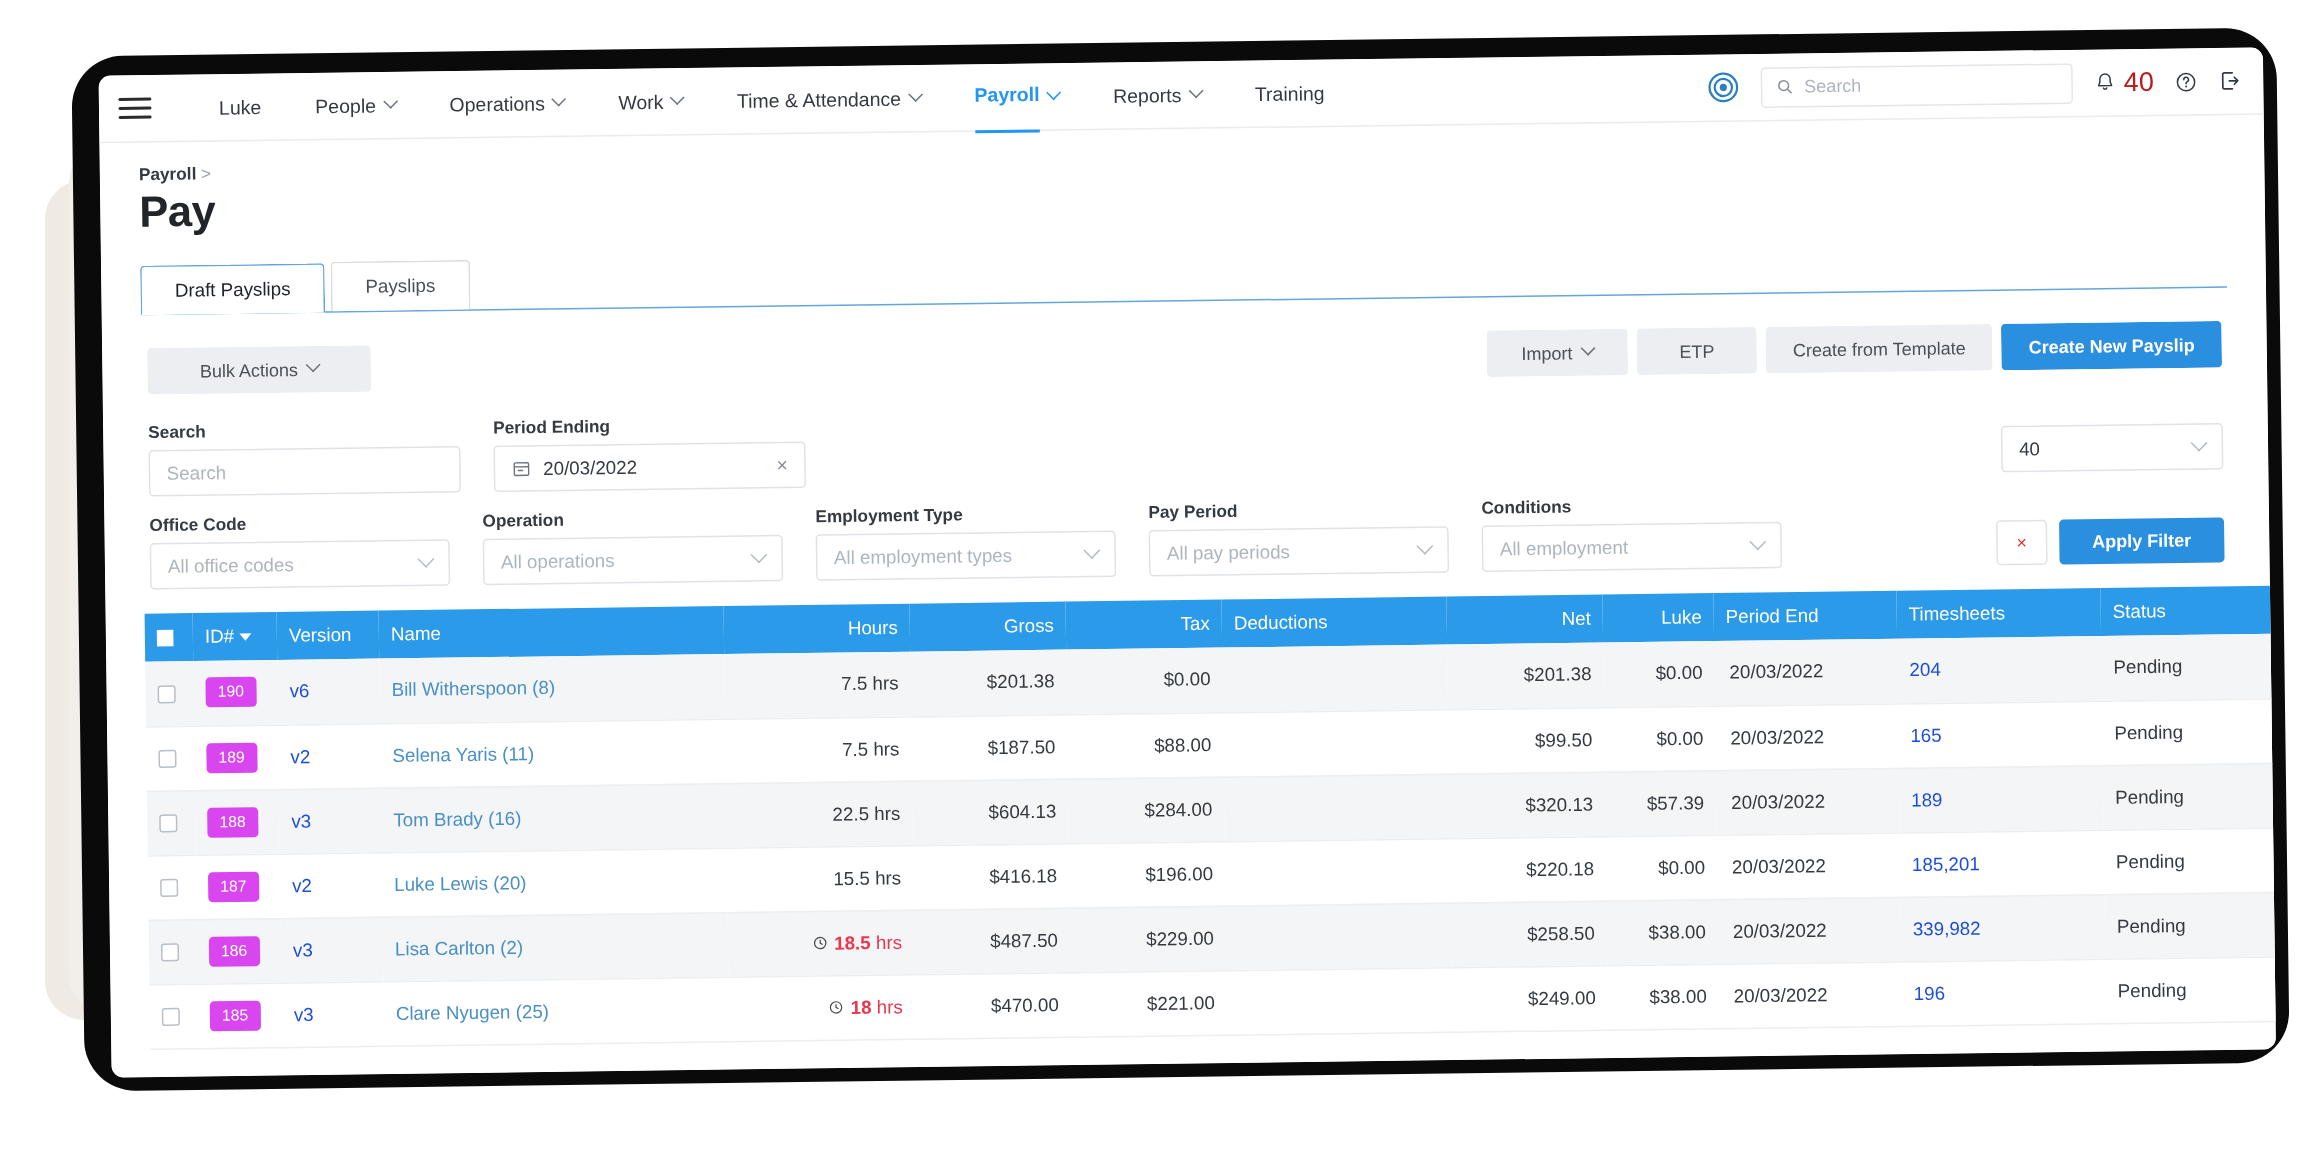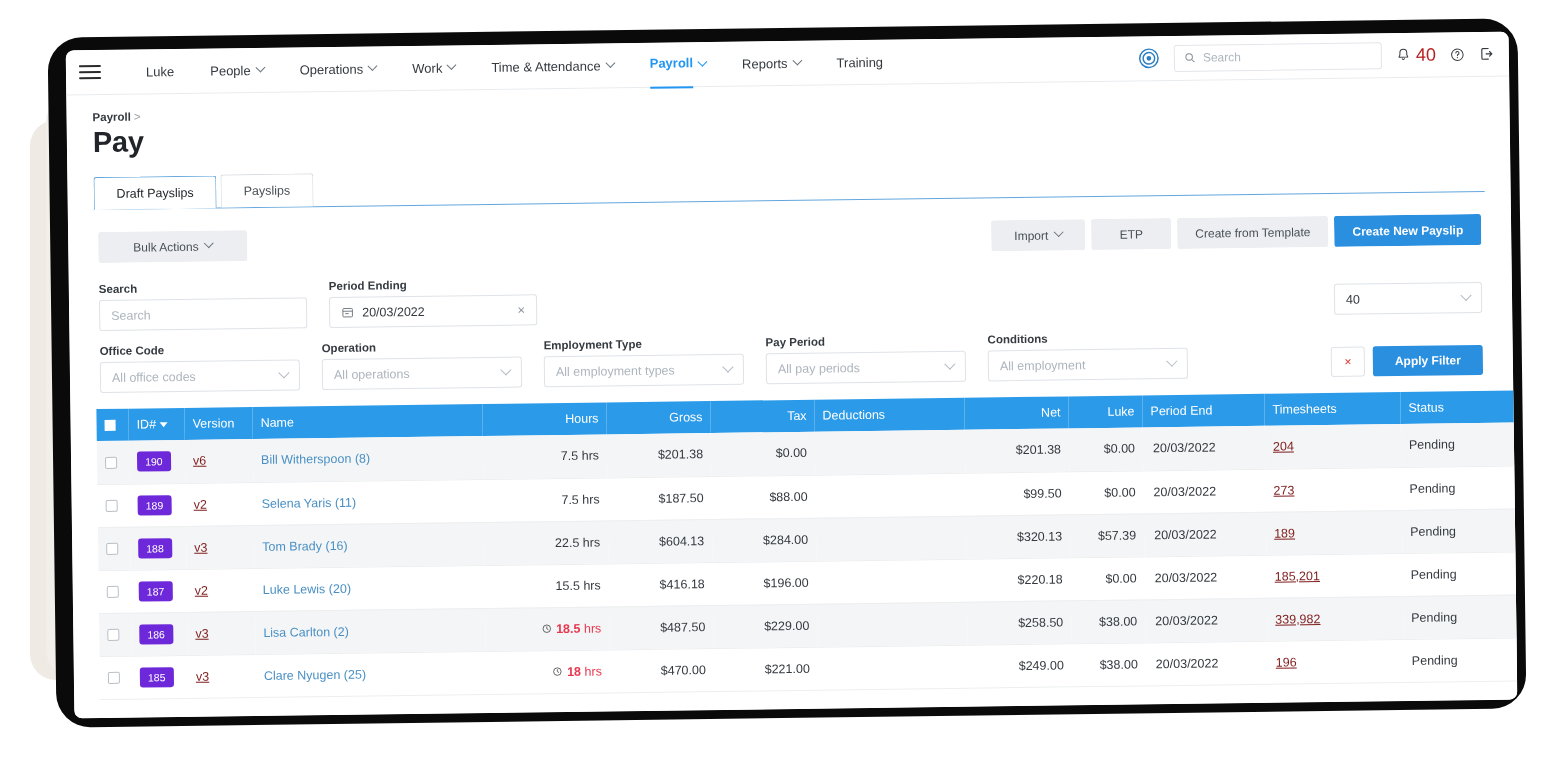--- a/index.html
+++ b/index.html
@@ -175,25 +175,25 @@
     border-bottom:1px solid #eceef0;
   }
   tbody tr:nth-child(odd) td { background:#f4f5f6; }
   tbody tr:nth-child(even) td { background:#ffffff; }
   td.r { text-align:right; }
   .rowcheck {
     width:12px; height:12px; border:1px solid #b9bfc6; border-radius:2px; background:#fff;
     display:inline-block; vertical-align:middle; cursor:pointer;
   }
   .idbadge {
-    display:inline-block; background:#6d28d9; color:#fff; font-size:10.5px;
+    display:inline-block; background:#d946ef; color:#fff; font-size:10.5px;
     padding:4px 8px; border-radius:3px; min-width:30px; text-align:center;
   }
   .lnk { color:#4a90c4; cursor:pointer; }
-  .lnk-b { color:#7f1d1d; cursor:pointer;text-decoration:underline; }
+  .lnk-b { color:#1d4ed8; cursor:pointer; }
   .hrs-warn { color:#e8384f; font-weight:bold; }
   .hrs-warn .unit { color:#e8384f; font-weight:normal; }
   .warn-icon { margin-right:4px; vertical-align:-1px; }
 
   
   col.c-chk   { width:32px; }
   col.c-id    { width:56px; }
   col.c-ver   { width:68px; }
   col.c-name  { width:230px; }
   col.c-hours { width:124px; }
@@ -469,21 +469,21 @@
                 <td><span class="idbadge">189</span></td>
                 <td><span class="lnk-b">v2</span></td>
                 <td><span class="lnk">Selena Yaris (11)</span></td>
                 <td class="r"><span>7.5 hrs</span></td>
                 <td class="r">$187.50</td>
                 <td class="r">$88.00</td>
                 <td></td>
                 <td class="r">$99.50</td>
                 <td class="r">$0.00</td>
                 <td style="padding-left:10px;">20/03/2022</td>
-                <td><span class="lnk-b">273</span></td>
+                <td><span class="lnk-b">165</span></td>
                 <td><span>Pending</span></td>
               </tr>
               <tr>
                 <td><span class="rowcheck"></span></td>
                 <td><span class="idbadge">188</span></td>
                 <td><span class="lnk-b">v3</span></td>
                 <td><span class="lnk">Tom Brady (16)</span></td>
                 <td class="r"><span>22.5 hrs</span></td>
                 <td class="r">$604.13</td>
                 <td class="r">$284.00</td>

